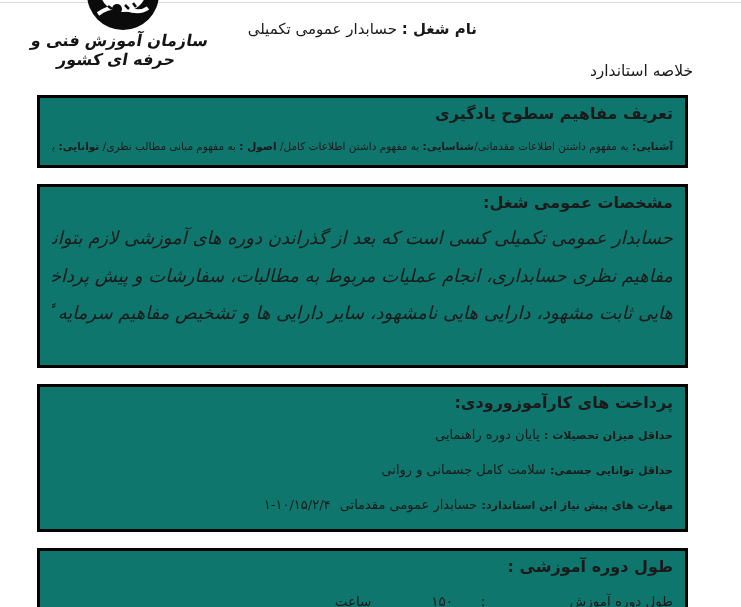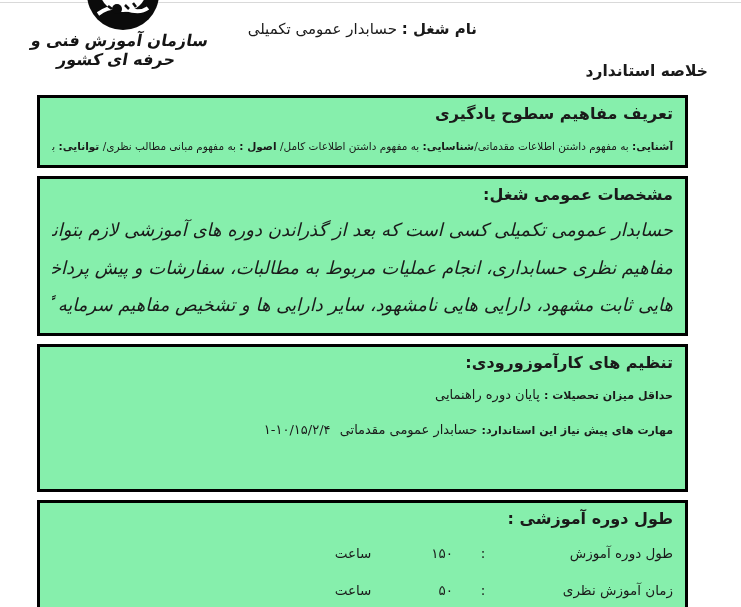--- a/index.html
+++ b/index.html
@@ -13,35 +13,35 @@
   .topline{position:absolute;left:0;top:2px;width:741px;height:1px;background:#d9d9d9;}
 
   
   .logo{position:absolute;left:86px;top:0;width:74px;height:32px;}
   .orgname{
     position:absolute;left:14px;top:31px;width:208px;
     font-size:16px;font-weight:700;text-align:center;
     transform:skewX(-10deg);letter-spacing:-0.5px;color:#151515;
   }
   .jobtitle{position:absolute;right:264px;top:20px;font-size:15px;white-space:nowrap;}
-  .summary{position:absolute;right:33px;top:62px;font-size:15.5px;font-weight:700;}
+  .summary{position:absolute;right:48px;top:62px;font-size:15.5px;font-weight:400;}
 
   
   .boxes{position:absolute;left:37px;top:95px;width:651px;}
   .box{
-    box-sizing:border-box;border:3px solid #000;background:#86efac;
-    margin-bottom:8px;padding:0 12px;overflow:hidden;
+    box-sizing:border-box;border:3px solid #000;background:#0f766e;
+    margin-bottom:16px;padding:0 12px;overflow:hidden;
   }
   .box-title{font-size:16px;font-weight:700;padding-top:6px;}
   .box1{height:73px;}
   .levels-line{
     margin-top:11px;font-size:10.5px;line-height:24px;
     white-space:nowrap;text-align:justify;text-align-last:justify;overflow:hidden;
   }
-  .box2{height:160px;}
+  .box2{height:184px;}
   .para{margin-top:7px;}
   .pline{
     height:37.5px;line-height:37.5px;font-size:18px;white-space:nowrap;
     text-align:justify;text-align-last:justify;overflow:hidden;font-style:italic;
   }
   .pline.last{text-align-last:right;}
   .box3{height:148px;}
   .trow{margin-top:11px;height:24px;line-height:24px;font-size:13px;white-space:nowrap;}
   .trow .lbl{font-weight:700;font-size:11px;}
   .trow .code{direction:ltr;unicode-bidi:isolate;margin-right:5px;}
@@ -83,23 +83,26 @@
   <div class="box box2 rtl">
     <div class="box-title">مشخصات عمومی شغل:</div>
     <div class="para">
       <div class="pline">حسابدار عمومی تکمیلی کسی است که بعد از گذراندن دوره های آموزشی لازم بتواند از عهده بکارگیری</div>
       <div class="pline">مفاهیم نظری حسابداری، انجام عملیات مربوط به مطالبات، سفارشات و پیش پرداخت ها، موجودی ها، دارایی</div>
       <div class="pline">هایی ثابت مشهود، دارایی هایی نامشهود، سایر دارایی ها و تشخیص مفاهیم سرمایه گذاری و انجام عملیات</div>
     </div>
   </div>
 
   <div class="box box3 rtl">
-    <div class="box-title">تنظیم های کارآموزورودی:</div>
+    <div class="box-title">پرداخت های کارآموزورودی:</div>
     <div class="trow">
       <span class="lbl">حداقل میزان تحصیلات :</span><span> پایان دوره راهنمایی</span>
+    </div>
+    <div class="trow">
+      <span class="lbl">حداقل توانایی جسمی:</span><span> سلامت کامل جسمانی و روانی</span>
     </div>
     <div class="trow">
       <span class="lbl">مهارت های پیش نیاز این استاندارد:</span><span> حسابدار عمومی مقدماتی</span>
       <span class="code">۱-۱۰/۱۵/۲/۴</span>
     </div>
   </div>
 
   <div class="box box4 rtl">
     <div class="box-title">طول دوره آموزشی :</div>
     <div class="drow">

